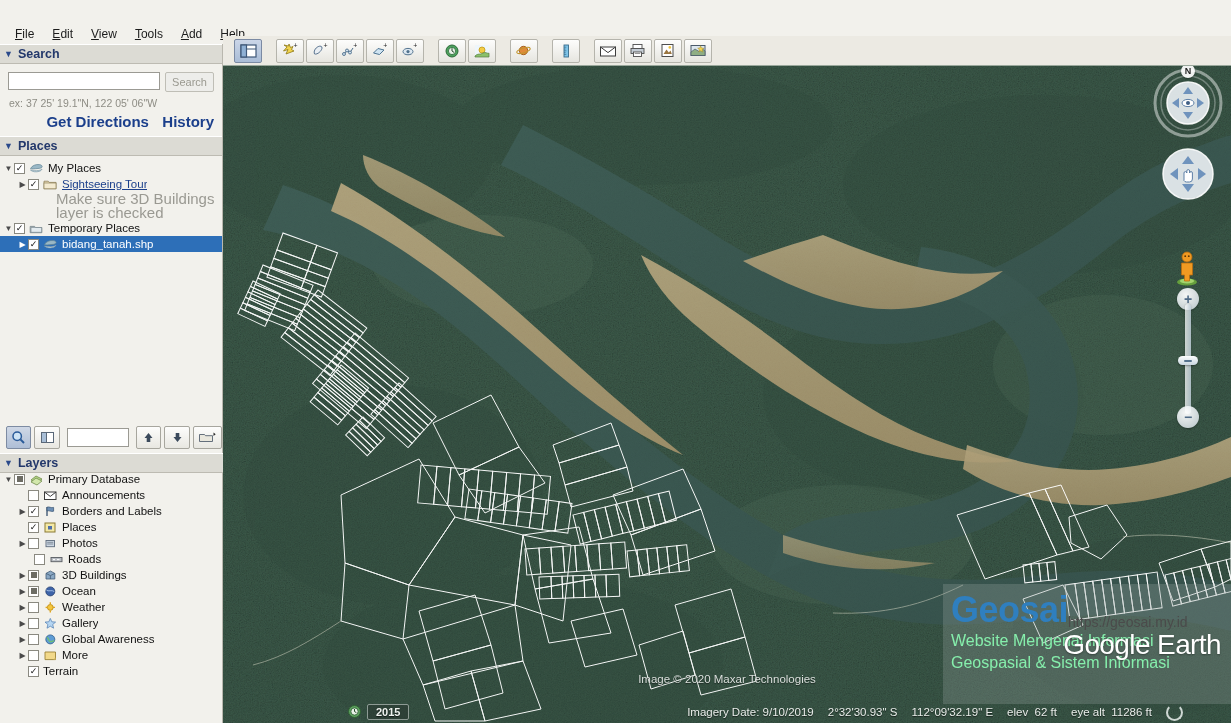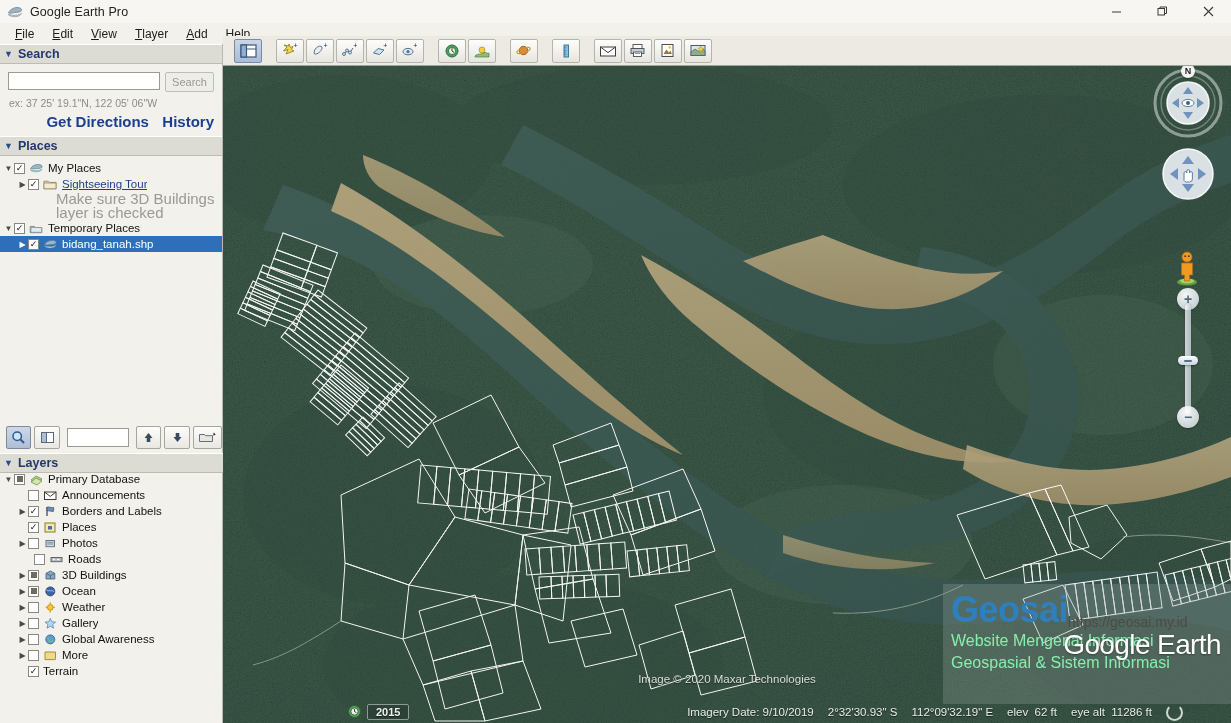--- a/index.html
+++ b/index.html
@@ -126,54 +126,26 @@
                      padding:1px 8px;font-size:11px;font-weight:bold;color:#eef2ef;}
   #status-right{margin-left:auto;display:flex;align-items:center;gap:14px;padding-right:8px;}
   .sr-i{white-space:nowrap;}
   #globe-spin{width:13px;height:13px;border:2px solid #cfd8d4;border-radius:50%;border-top-color:transparent;}
 </style>
 </head>
 <body>
 
 <div id="app">
 
-  <div id="titlebar">
-    <span class="tb-icon">
-      <svg width="18" height="18" viewBox="0 0 18 18">
-        <path d="M2.5 10 C4 6.2 8.5 4 12.5 4.6 C14.4 4.9 15.6 5.9 15.6 7 C15.6 8.3 13.8 9.2 11 9.3 C7.2 9.5 4 10.9 2.5 10 Z" fill="#9fb3bd" stroke="#6d8792" stroke-width=".8"></path>
-        <path d="M2.3 11.6 C4.3 13.6 8.4 14.4 12 13.2 C14 12.5 15.2 11.4 15.3 10.4 C13.8 12 10 12.6 6.8 12.2 C4.7 11.95 3.2 11.6 2.3 11.6 Z" fill="#c3d2d9" stroke="#7f96a0" stroke-width=".7"></path>
-      </svg>
-    </span>
-    <span class="tb-title">Google Earth Pro</span>
-    <div id="win-controls">
-      <div class="wc">
-        <svg width="11" height="11" viewBox="0 0 11 11">
-            <line x1="1" y1="6" x2="10" y2="6" stroke="#3a3a3a" stroke-width="1"></line>
-          </svg>
-      </div>
-      <div class="wc">
-        <svg width="11" height="11" viewBox="0 0 11 11">
-          <rect x="1" y="2.5" width="6.5" height="6.5" fill="none" stroke="#3a3a3a" stroke-width="1"></rect>
-          <path d="M3 2.5 V1 H9.5 V7.5 H8" fill="none" stroke="#3a3a3a" stroke-width="1"></path>
-        </svg>
-      </div>
-      <div class="wc close">
-        <svg width="11" height="11" viewBox="0 0 11 11">
-            <line x1="1" y1="1" x2="10" y2="10" stroke="currentColor" stroke-width="1.1"></line>
-            <line x1="10" y1="1" x2="1" y2="10" stroke="currentColor" stroke-width="1.1"></line>
-          </svg>
-      </div>
-    </div>
-  </div>
 
   <div id="menubar">
     <div class="menu-item"><u>F</u><span>ile</span></div>
     <div class="menu-item"><u>E</u><span>dit</span></div>
     <div class="menu-item"><u>V</u><span>iew</span></div>
-    <div class="menu-item"><u>T</u><span>layer</span></div>
+    <div class="menu-item"><u>T</u><span>ools</span></div>
     <div class="menu-item"><u>A</u><span>dd</span></div>
     <div class="menu-item"><u>H</u><span>elp</span></div>
   </div>
 
   <div id="leftpanel">
 
     <div class="section-hdr">
       <span class="tri">▼</span>
       <span class="lbl">Search</span>
     </div>

